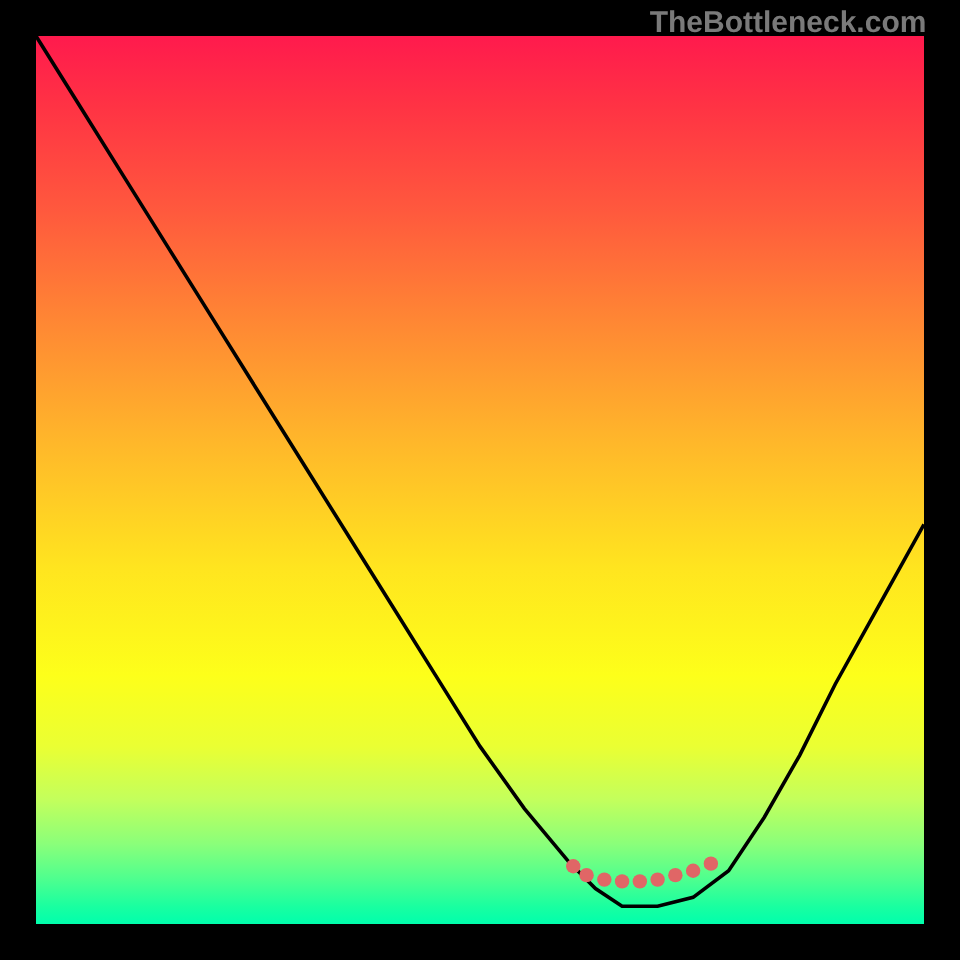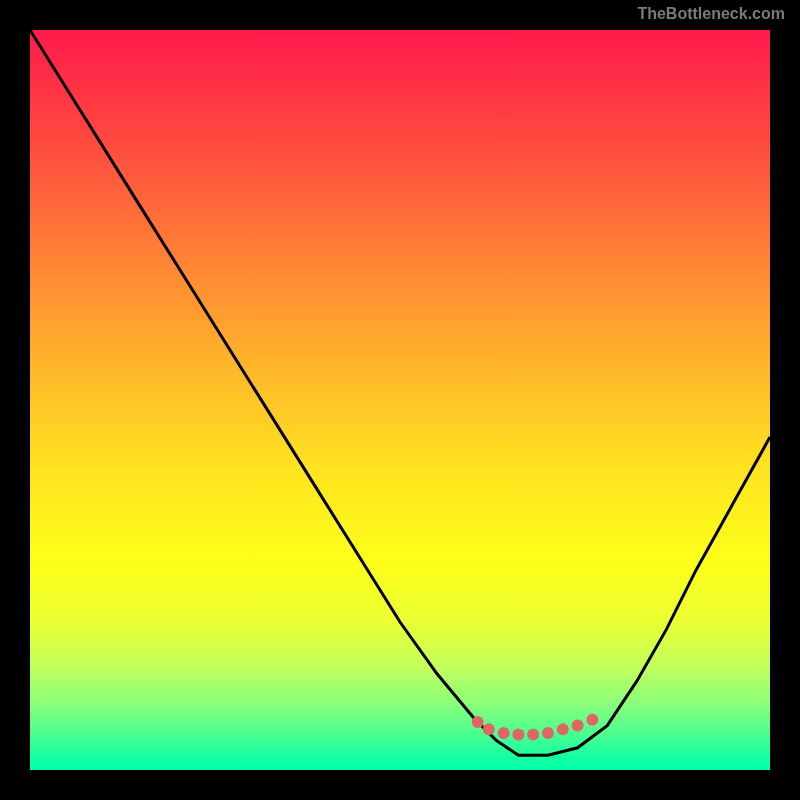--- a/index.html
+++ b/index.html
@@ -7,23 +7,23 @@
     width: 800px;
     height: 800px;
     background: #000;
     position: relative;
     font-family: Arial, sans-serif;
     overflow: hidden;
   }
   .watermark {
     position: absolute;
     top: 5px;
-    right: 15px;
+    right: 28px;
     color: #7a7a7a;
-    font-size: 16px;
+    font-size: 25px;
     font-weight: bold;
     z-index: 10;
   }
   .plot-area {
     position: absolute;
     left: 30px;
     top: 30px;
     width: 740px;
     height: 740px;
     overflow: hidden;

